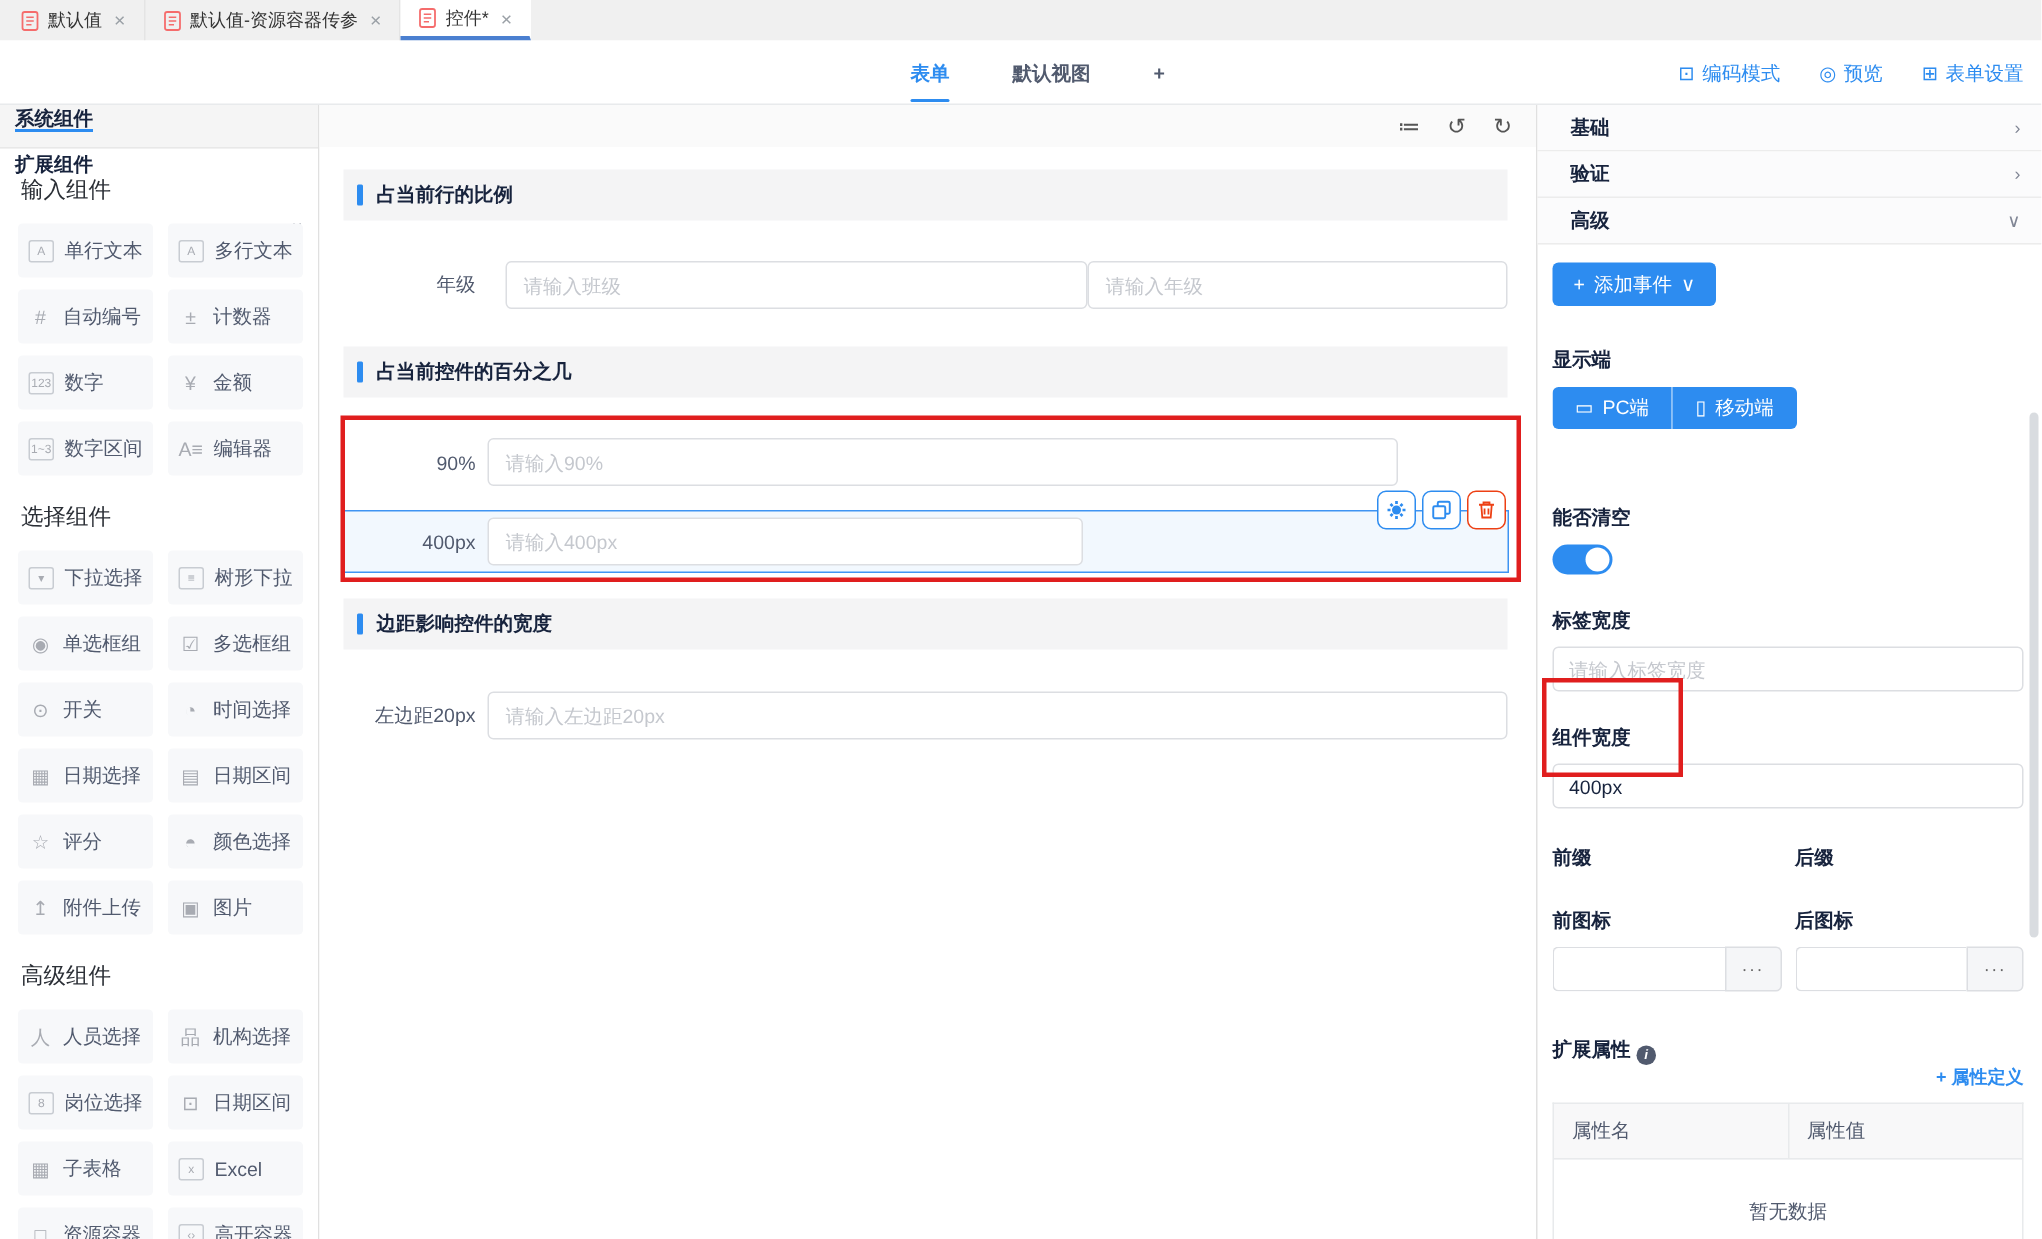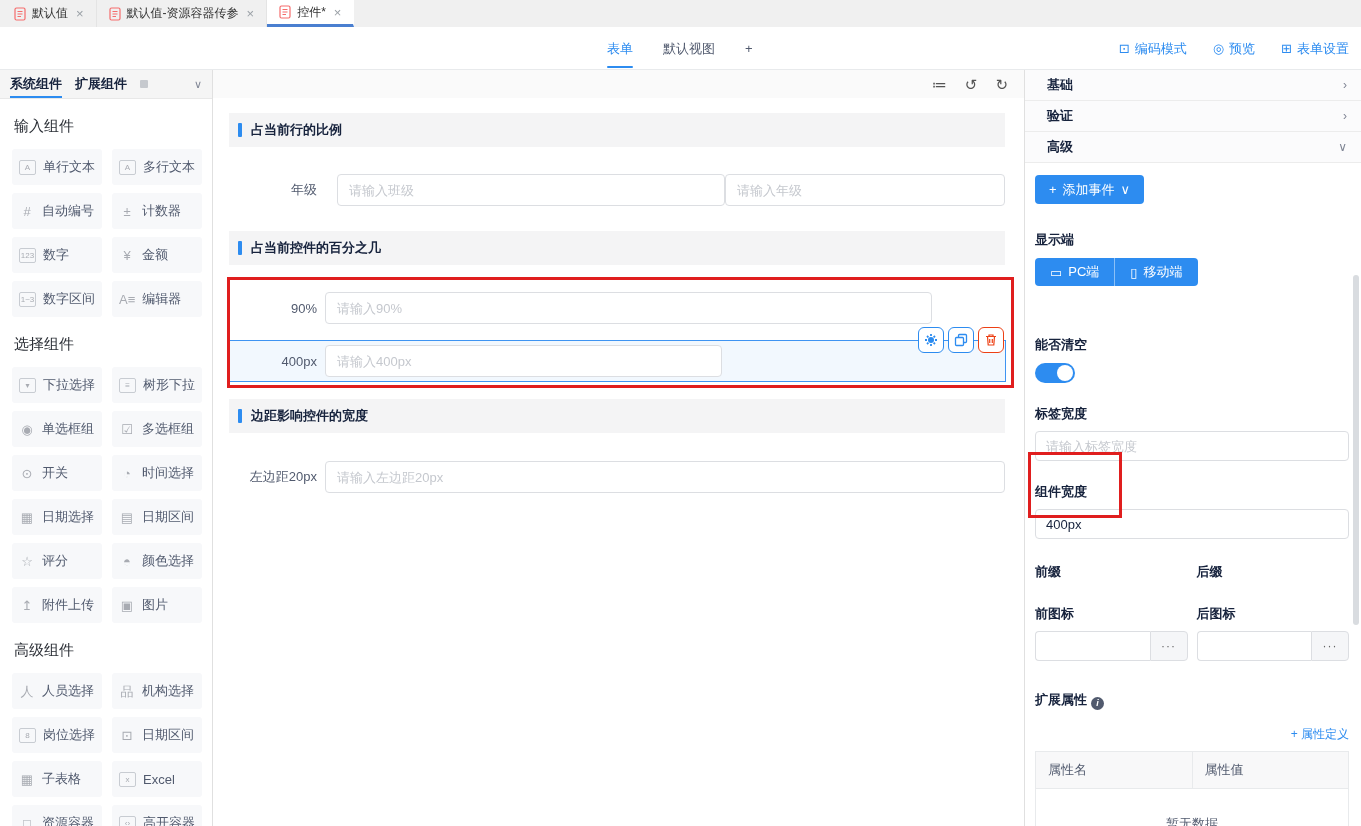--- a/index.html
+++ b/index.html
@@ -8,31 +8,31 @@
 
   
   .tabbar { position:absolute; left:0; top:0; width:100%; height:27px; background:#f0f0f0; display:flex; align-items:stretch; padding-left:2px; }
   .ftab { display:flex; align-items:center; gap:6px; padding:0 12px; font-size:12px; color:#333; border-right:1px solid #e4e4e4; cursor:pointer; }
   .ftab.active { background:#fff; border-bottom:3px solid #4a7fd0; border-right-color:transparent; }
   .ftab .close { color:#9aa0a6; font-size:13px; margin-left:2px; }
   .docicon { width:12px; height:14px; flex:none; }
 
   
   .topbar { position:absolute; left:0; top:27px; width:100%; height:43px; background:#fff; border-bottom:1px solid #e8eaec; }
-  .view-tabs { position:absolute; left:607px; top:0; height:43px; display:flex; align-items:center; gap:30px; }
+  .view-tabs { position:absolute; left:607px; top:0; height:43px; display:flex; align-items:center; gap:42px;font-weight:bold; }
   .vtab { font-size:13px; color:#515a6e; height:100%; display:flex; align-items:center; cursor:pointer; position:relative; }
   .vtab.active { color:#2d8cf0; }
   .vtab.active::after { content:""; position:absolute; left:0; right:0; bottom:2px; height:2px; background:#2d8cf0; border-radius:1px; }
   .top-actions { position:absolute; right:12px; top:0; height:43px; display:flex; align-items:center; gap:26px; }
   .taction { color:#2d8cf0; font-size:13px; display:flex; align-items:center; gap:5px; cursor:pointer; }
   .taction .g { font-size:13px; }
 
   
   .sidebar { position:absolute; left:0; top:70px; width:213px; bottom:0; background:#fff; border-right:1px solid #e0e0e0; overflow:hidden; }
-  .sb-header { height:29px; background:#f5f5f5; border-bottom:1px solid #e8e8e8; display:flex; align-items:center; padding:0 10px; gap:13px; }
+  .sb-header { height:29px; background:#f5f5f5; border-bottom:1px solid #e8e8e8; display:flex; align-items:flex-start; padding:0 10px; gap:13px;flex-direction:column; }
   .sb-tab { font-size:13px; font-weight:bold; color:#17233d; height:100%; display:flex; align-items:center; cursor:pointer; position:relative; }
   .sb-tab.active::after { content:""; position:absolute; left:0; right:0; bottom:0; height:2px; background:#2d8cf0; }
   .sb-sq { width:8px; height:8px; background:#c6c9ce; border-radius:1px; }
   .sb-caret { margin-left:auto; color:#808695; font-size:11px; cursor:pointer; }
   .sb-body { padding:0 12px; }
   .group-title { font-size:15px; color:#2b2f36; margin:18px 2px 13px; }
   .items { display:grid; grid-template-columns:1fr 1fr; gap:8px 10px; }
   .citem { height:36px; background:#f7f8fa; border-radius:3px; display:flex; align-items:center; gap:7px; padding:0 7px; font-size:13px; color:#515a6e; cursor:grab; white-space:nowrap; }
   .cicon { flex:none; min-width:16px; text-align:center; color:#a8abb2; font-size:13px; line-height:1; }
   .cicon.boxed { width:17px; height:15px; border:1px solid #c8ccd2; border-radius:2px; font-size:8px; line-height:13px; }
@@ -76,21 +76,21 @@
   .segbtn:last-child { border-radius:0 4px 4px 0; }
   .toggle { margin-top:9px; width:40px; height:20px; background:#2d8cf0; border-radius:10px; position:relative; cursor:pointer; }
   .toggle .knob { position:absolute; right:2px; top:2px; width:16px; height:16px; background:#fff; border-radius:50%; }
   .iin { width:100%; height:30px; border:1px solid #dcdee2; border-radius:4px; padding:0 10px; font-size:13px; color:#17233d; outline:none; }
   .iin::placeholder { color:#c5c8ce; }
   .two-col { display:grid; grid-template-columns:1fr 1fr; column-gap:9px; }
   .igroup { display:flex; }
   .igroup .iin { border-radius:4px 0 0 4px; border-right:none; }
   .more-btn { flex:none; width:38px; height:30px; background:#f5f6f8; border:1px solid #dcdee2; border-radius:0 4px 4px 0; color:#666; font-size:12px; letter-spacing:1px; display:flex; align-items:center; justify-content:center; cursor:pointer; }
   .info-dot { display:inline-flex; width:13px; height:13px; background:#515a6e; color:#fff; border-radius:50%; font-size:9px; font-style:italic; align-items:center; justify-content:center; font-weight:bold; margin-left:4px; vertical-align:-2px; }
-  .add-link { display:block; text-align:right; color:#2d8cf0; font-size:12px; margin-top:16px; cursor:pointer; }
+  .add-link { display:block; text-align:right; color:#2d8cf0; font-size:12px; margin-top:0; cursor:pointer;font-weight:bold; }
   .ptable { margin-top:8px; border:1px solid #e8eaec; border-bottom:none; }
   .pt-head { display:flex; background:#f8f8f9; border-bottom:1px solid #e8eaec; }
   .pt-th { flex:1; padding:9px 12px; font-size:13px; color:#515a6e; }
   .pt-th:first-child { border-right:1px solid #e8eaec; }
   .pt-empty { text-align:center; color:#515a6e; font-size:13px; padding:26px 0 30px; }
   .vscroll { position:absolute; right:2px; top:165px; bottom:2px; width:6px; }
   .vthumb { position:absolute; top:40px; height:350px; width:6px; background:#d9dce0; border-radius:3px; }
 </style>
 </head>
 <body>

